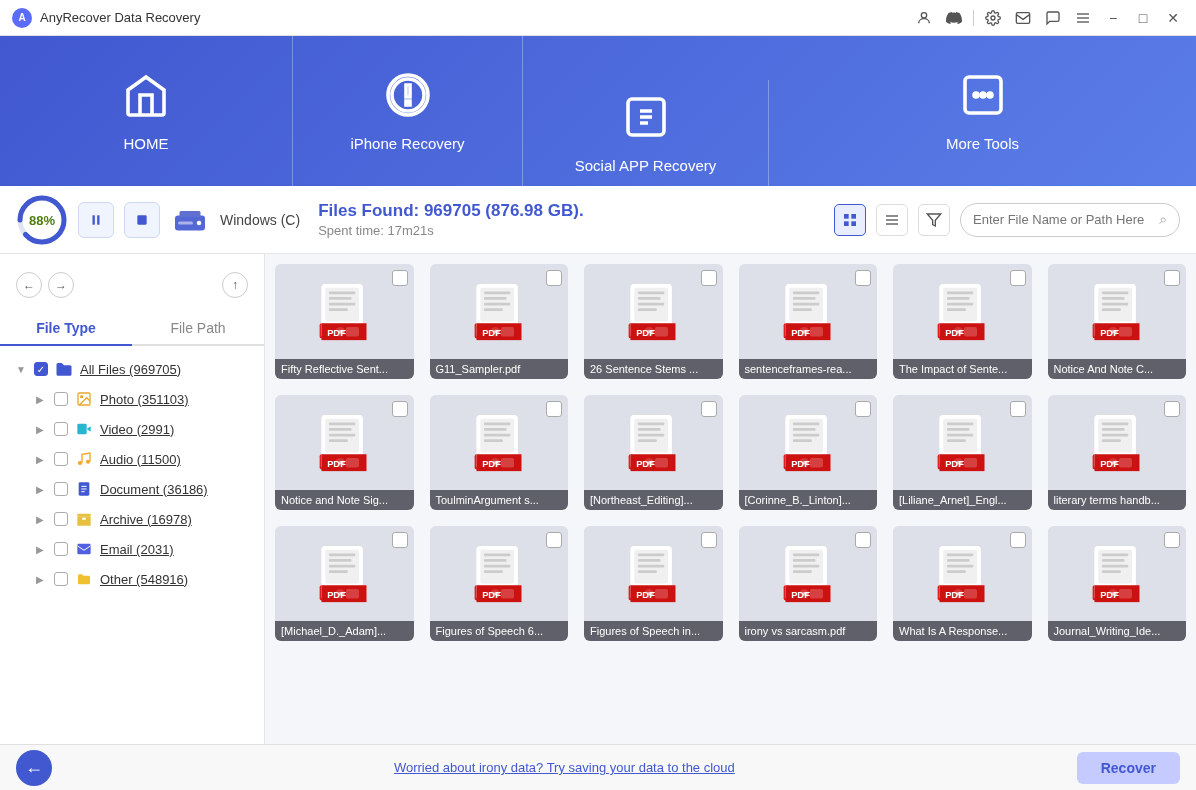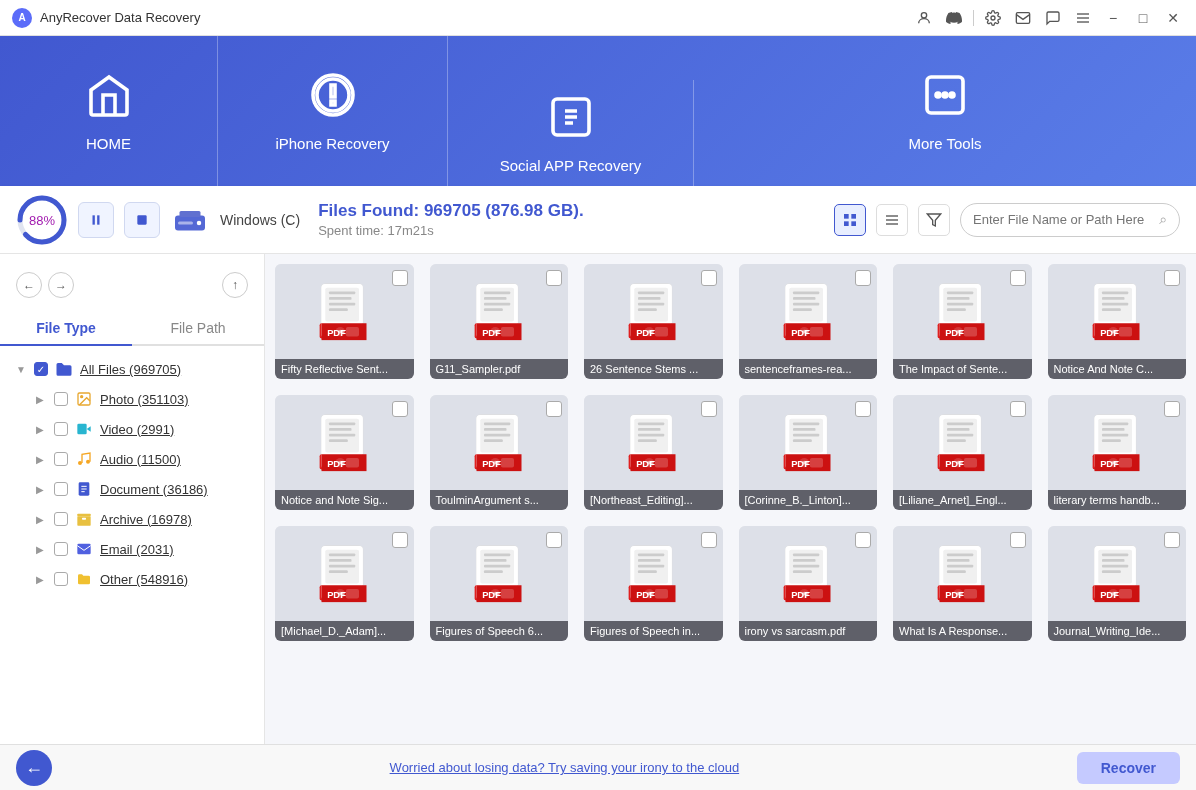--- a/index.html
+++ b/index.html
@@ -34,21 +34,21 @@
     .nav-item {
       display: flex;
       flex-direction: column;
       align-items: center;
       justify-content: center;
       gap: 10px;
       cursor: pointer;
       color: white;
       position: relative;
     }
-    .nav-item.home { width: 218px; border-right: 1px solid rgba(255,255,255,0.3); }
+    .nav-item.home { width: 293px; border-right: 1px solid rgba(255,255,255,0.3); }
     .nav-item.pc { width: 230px; border-right: 1px solid rgba(255,255,255,0.3); background: rgba(255,255,255,0.12); }
     .nav-item.iphone { width: 230px; border-right: 1px solid rgba(255,255,255,0.3); }
     .nav-item.social { width: 246px; border-right: 1px solid rgba(255,255,255,0.3); margin-top: 44px; }
     .nav-item.more { flex: 1; }
     .nav-icon { font-size: 40px; line-height: 1; }
     .nav-icon svg { width: 48px; height: 48px; fill: none; stroke: white; stroke-width: 1.8; }
     .nav-label { font-size: 15px; font-weight: 500; color: white; }
     .nav-item.pc .nav-label { font-weight: 600; }
 
     
@@ -57,21 +57,21 @@
       height: 68px;
       display: flex;
       align-items: center;
       padding: 0 16px;
       gap: 10px;
       border-bottom: 1px solid #e5e5e5;
       box-shadow: 0 1px 3px rgba(0,0,0,0.08);
     }
     .progress-ring { position: relative; width: 52px; height: 52px; }
     .progress-ring svg { transform: rotate(-90deg); }
-    .progress-text { position: absolute; top: 50%; left: 50%; transform: translate(-50%, -50%); font-size: 13px; font-weight: 400; color: #a21caf; }
+    .progress-text { position: absolute; top: 50%; left: 50%; transform: translate(-50%, -50%); font-size: 13px; font-weight: 700; color: #4d7c0f; }
     .toolbar-btn { width: 36px; height: 36px; border-radius: 6px; background: #f0f4ff; border: 1px solid #d0d8f0; display: flex; align-items: center; justify-content: center; cursor: pointer; color: #4158d0; font-size: 16px; }
     .drive-icon { width: 40px; height: 40px; display: flex; align-items: center; justify-content: center; }
     .drive-icon svg { width: 36px; height: 36px; }
     .toolbar-label { font-size: 14px; color: #444; margin-right: 8px; }
     .files-info { flex: 1; }
     .files-found { font-size: 17px; font-weight: 700; color: #4158d0; }
     .files-time { font-size: 13px; color: #888; margin-top: 2px; }
     .view-btn { width: 32px; height: 32px; border-radius: 5px; background: #fff; border: 1px solid #ddd; display: flex; align-items: center; justify-content: center; cursor: pointer; color: #555; font-size: 16px; }
     .view-btn.active { background: #e8eeff; border-color: #4158d0; color: #4158d0; }
     .search-box { display: flex; align-items: center; border: 1px solid #ccc; border-radius: 20px; padding: 0 12px; height: 34px; gap: 6px; background: white; width: 220px; }
@@ -948,15 +948,15 @@
       </svg>
     </div>
     <div class="file-name">Journal_Writing_Ide...</div>
   </div>
       </div>
   </div>
 </div>
 
 <div class="bottombar">
   <div class="back-circle">←</div>
-  <span class="cloud-msg">Worried about losing data? Try saving your irony to the cloud</span>
+  <span class="cloud-msg">Worried about irony data? Try saving your data to the cloud</span>
   <button class="recover-btn">Recover</button>
 </div>
 
 </body></html>

